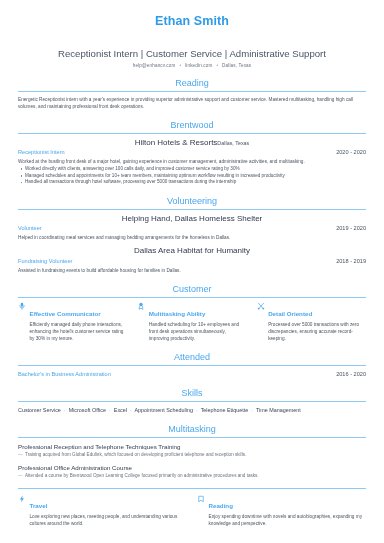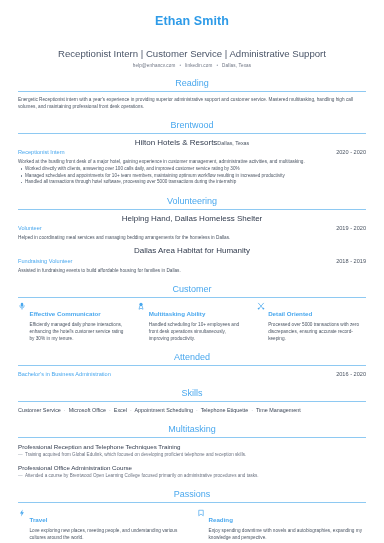--- a/index.html
+++ b/index.html
@@ -265,21 +265,20 @@
         <div class="cert-desc">Training acquired from Global Edulink, which focused on developing proficient telephone and reception skills.</div>
       </div>
       <div class="cert">
         <div class="cert-title">Professional Office Administration Course</div>
         <div class="cert-desc">Attended a course by Brentwood Open Learning College focused primarily on administrative procedures and tasks.</div>
       </div>
     </div>
   </div>
 
   <div class="section pass-sec">
-    <div class="sec-title">Passions</div>
     <div class="sec-rule"></div>
     <div class="sec-body">
       <div class="cols">
 
         <div class="col">
           <span class="col-ico">
             <svg viewBox="0 0 16 16" fill="#4aa8ee" stroke="none">
               <path d="M9.3 1 3.8 9h3.4l-1 6 5.6-8.4H8.4z"></path>
             </svg>
           </span>

